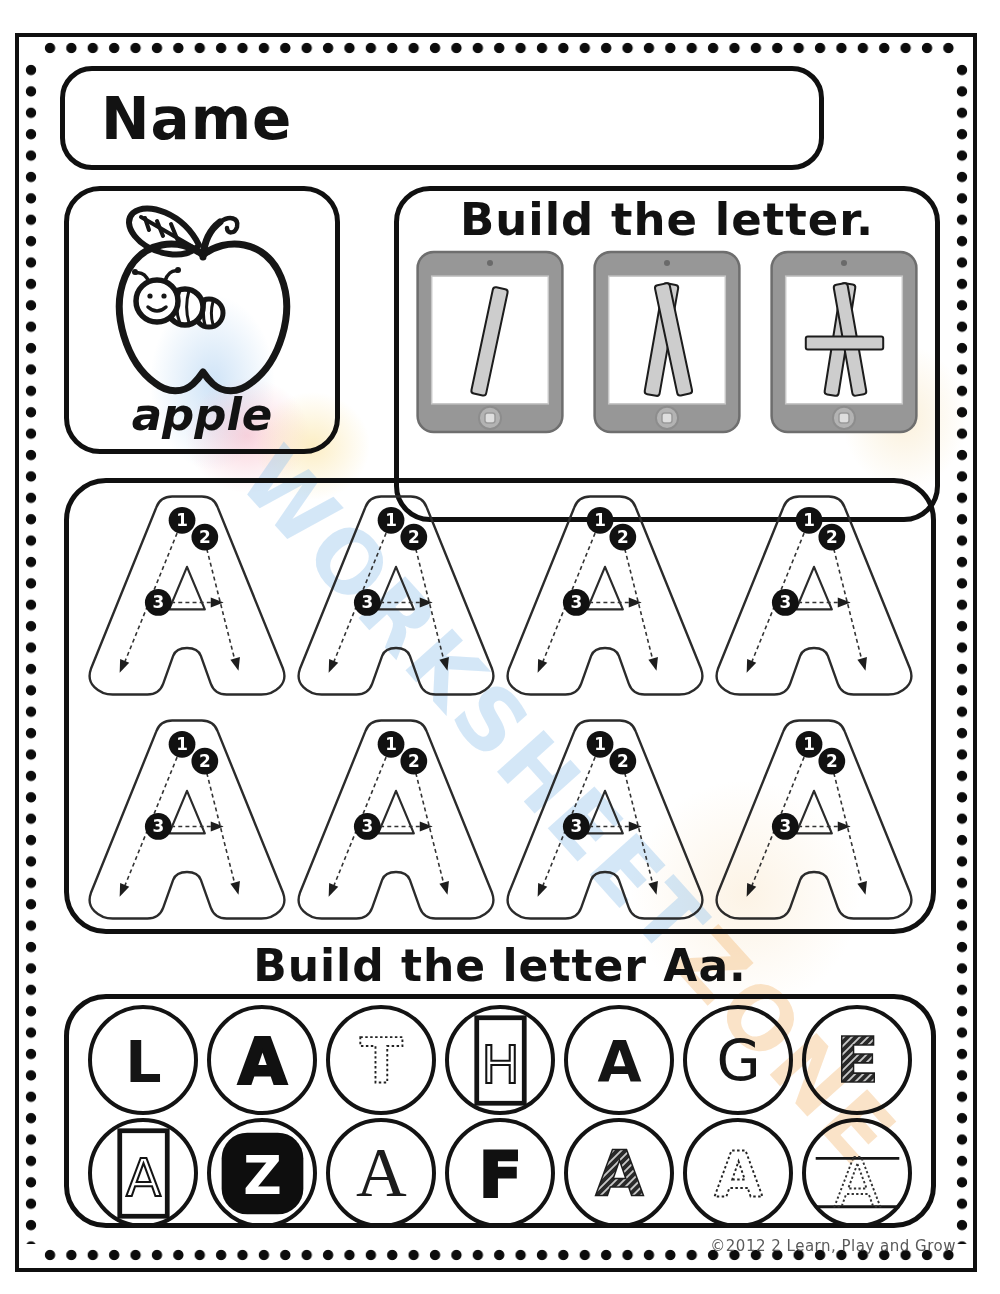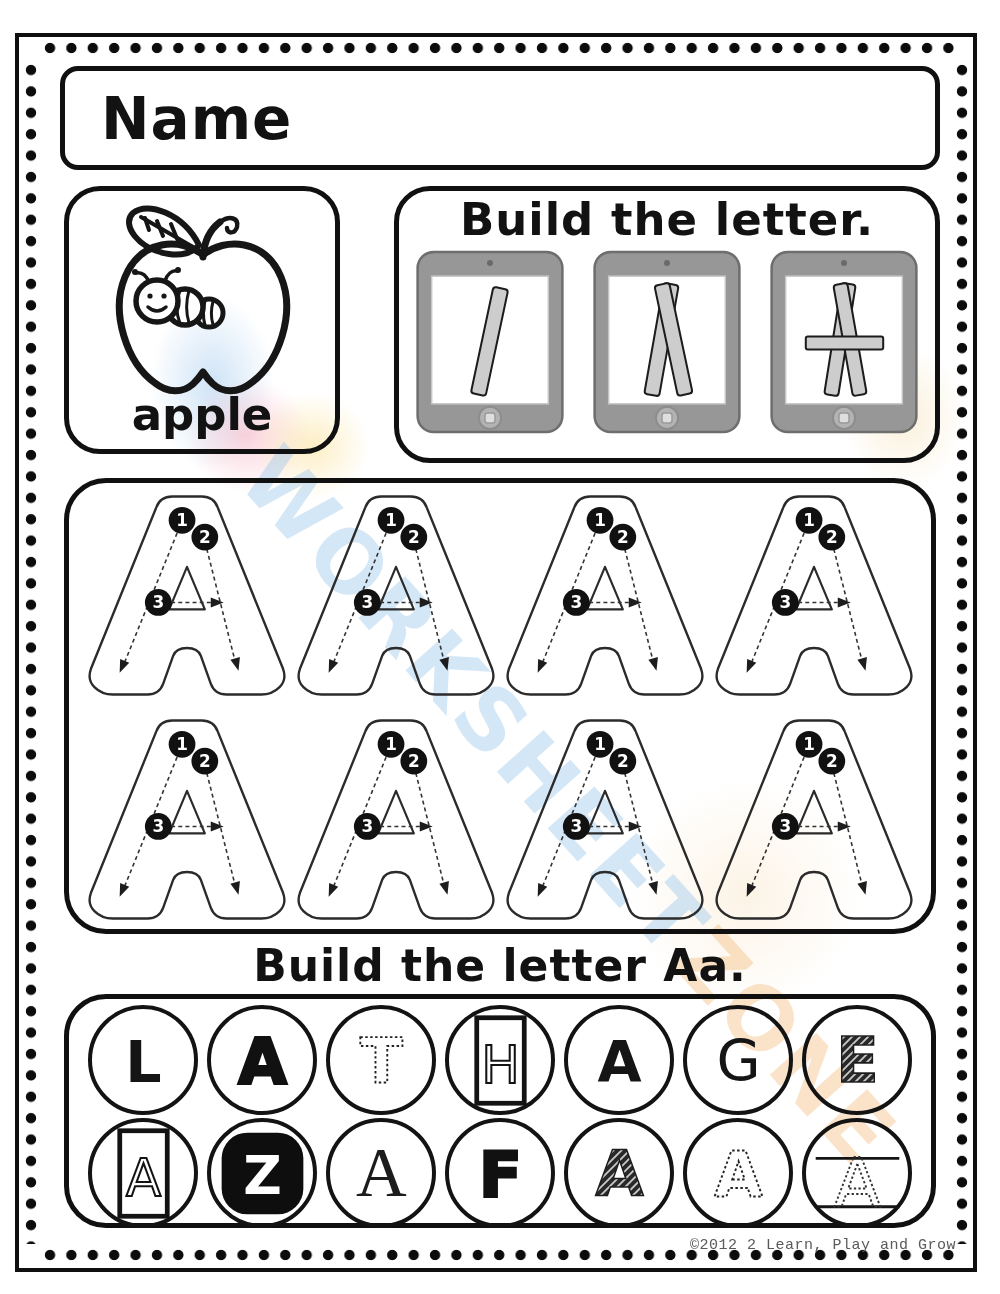--- a/index.html
+++ b/index.html
@@ -25,40 +25,40 @@
   .outer-border{position:absolute;left:15px;top:33px;width:954px;height:1231px;border:4px solid #0f0f0f;z-index:1;}
   .dots{position:absolute;z-index:1;}
   .dots-h{height:12px;background-image:radial-gradient(circle at 6px 6px,#0c0c0c 4.7px,transparent 5.6px);background-size:21.4px 12px;background-repeat:repeat-x;}
   .dots-v{width:12px;background-image:radial-gradient(circle at 6px 6px,#0c0c0c 4.7px,transparent 5.6px);background-size:12px 21.4px;background-repeat:repeat-y;}
   .dots-top{left:44px;right:44px;top:42px;}
   .dots-bottom{left:44px;right:44px;top:1249px;}
   .dots-left{left:25px;top:64px;height:1180px;}
   .dots-right{left:956px;top:64px;height:1180px;}
   
   .box{position:absolute;border:5px solid #101010;background:transparent;z-index:1;box-sizing:border-box;}
-  .name-box{left:60px;top:66px;width:880px;height:104px;border-radius:18px;}
+  .name-box{left:60px;top:66px;width:764px;height:104px;border-radius:32px;}
   .name-label{position:absolute;left:36px;top:14px;font-size:58px;font-weight:bold;color:#121212;letter-spacing:1px;}
-  .apple-box{left:64px;top:186px;width:276px;height:268px;border-radius:36px;}
+  .apple-box{left:64px;top:186px;width:276px;height:268px;border-radius:36px;font-style:italic;}
   .apple-word{position:absolute;left:0;right:0;bottom:8px;text-align:center;font-size:45px;font-weight:bold;color:#121212;}
   .apple-art{position:absolute;left:14px;top:6px;}
-  .build-box{left:394px;top:186px;width:546px;height:277px;border-radius:36px;}
+  .build-box{left:394px;top:186px;width:546px;height:336px;border-radius:36px;}
   .build-title{text-align:center;font-size:45px;font-weight:bold;color:#121212;margin-top:2px;letter-spacing:1px;}
   .tablets{display:flex;justify-content:center;gap:25px;margin-top:3px;}
   .trace-box{left:64px;top:478px;width:872px;height:456px;border-radius:42px;}
   .trace-row{display:flex;justify-content:center;gap:7px;margin-top:6px;}
   .trace-row svg{display:block;}
   .find-title{position:absolute;left:0;right:0;top:940px;text-align:center;font-size:44px;font-weight:bold;color:#121212;z-index:1;letter-spacing:1px;}
   .find-box{left:64px;top:994px;width:872px;height:234px;border-radius:42px;padding-top:3px;}
   .find-row{display:flex;justify-content:center;gap:9px;margin-top:3px;}
   .find-circle{
     width:110px;height:110px;border:4.5px solid #131313;border-radius:50%;
     box-sizing:border-box;display:flex;align-items:center;justify-content:center;background:transparent;
   }
   .find-circle svg{display:block;}
-  .copyright{position:absolute;right:44px;top:1237px;font-size:15px;color:#5a5a5a;z-index:2;letter-spacing:.5px;font-family:Liberation Mono, monospace;}
+  .copyright{position:absolute;right:44px;top:1237px;font-size:15px;color:#5a5a5a;z-index:2;letter-spacing:.5px;}
   
   .trace-a .t-outline{fill:none;stroke:#2b2b2b;stroke-width:2.4;stroke-linejoin:round;}
   .trace-a .t-counter{fill:none;stroke:#2b2b2b;stroke-width:2.2;stroke-linejoin:round;}
   .trace-a .t-dash{fill:none;stroke:#333;stroke-width:1.6;stroke-dasharray:4 3.2;}
   .trace-a .t-head{fill:#1d1d1d;}
   .trace-a .t-dot{fill:#111;}
   .trace-a .t-num{fill:#fff;font-size:17px;font-weight:bold;font-family:"DejaVu Sans",sans-serif;text-anchor:middle;}
   
   .tablet .frame{fill:#979797;stroke:#6e6e6e;stroke-width:2.5;}
   .tablet .screen{fill:#ffffff;stroke:#c6c6c6;stroke-width:1.5;}

